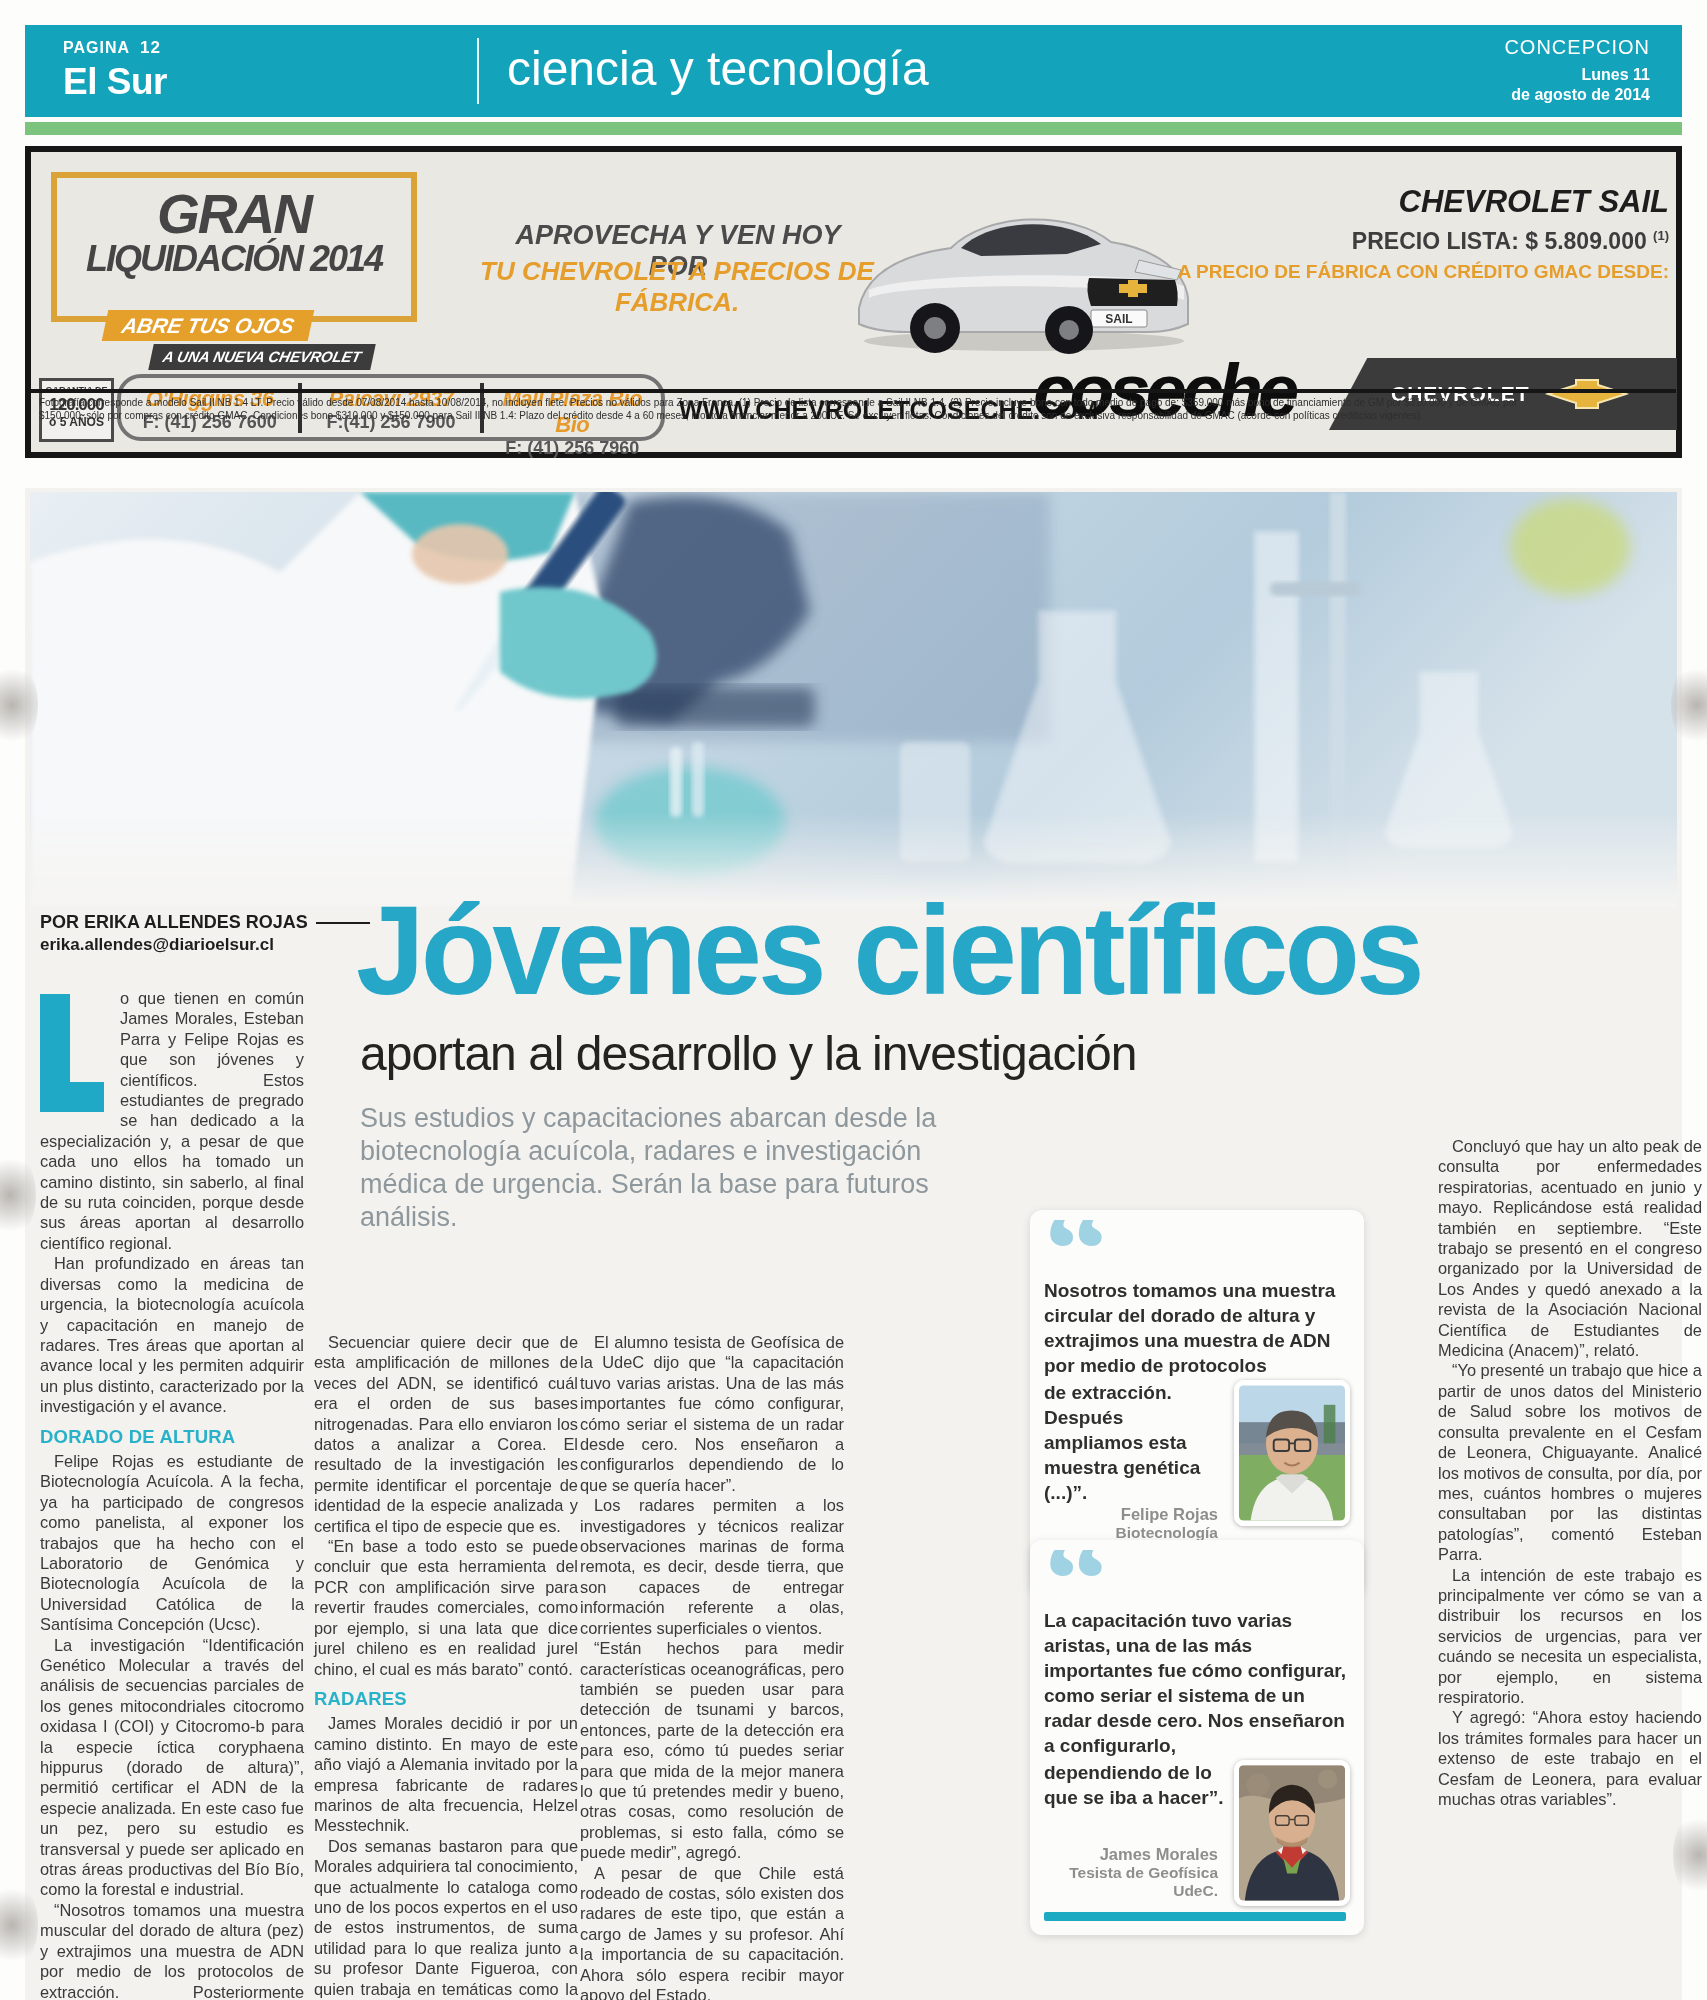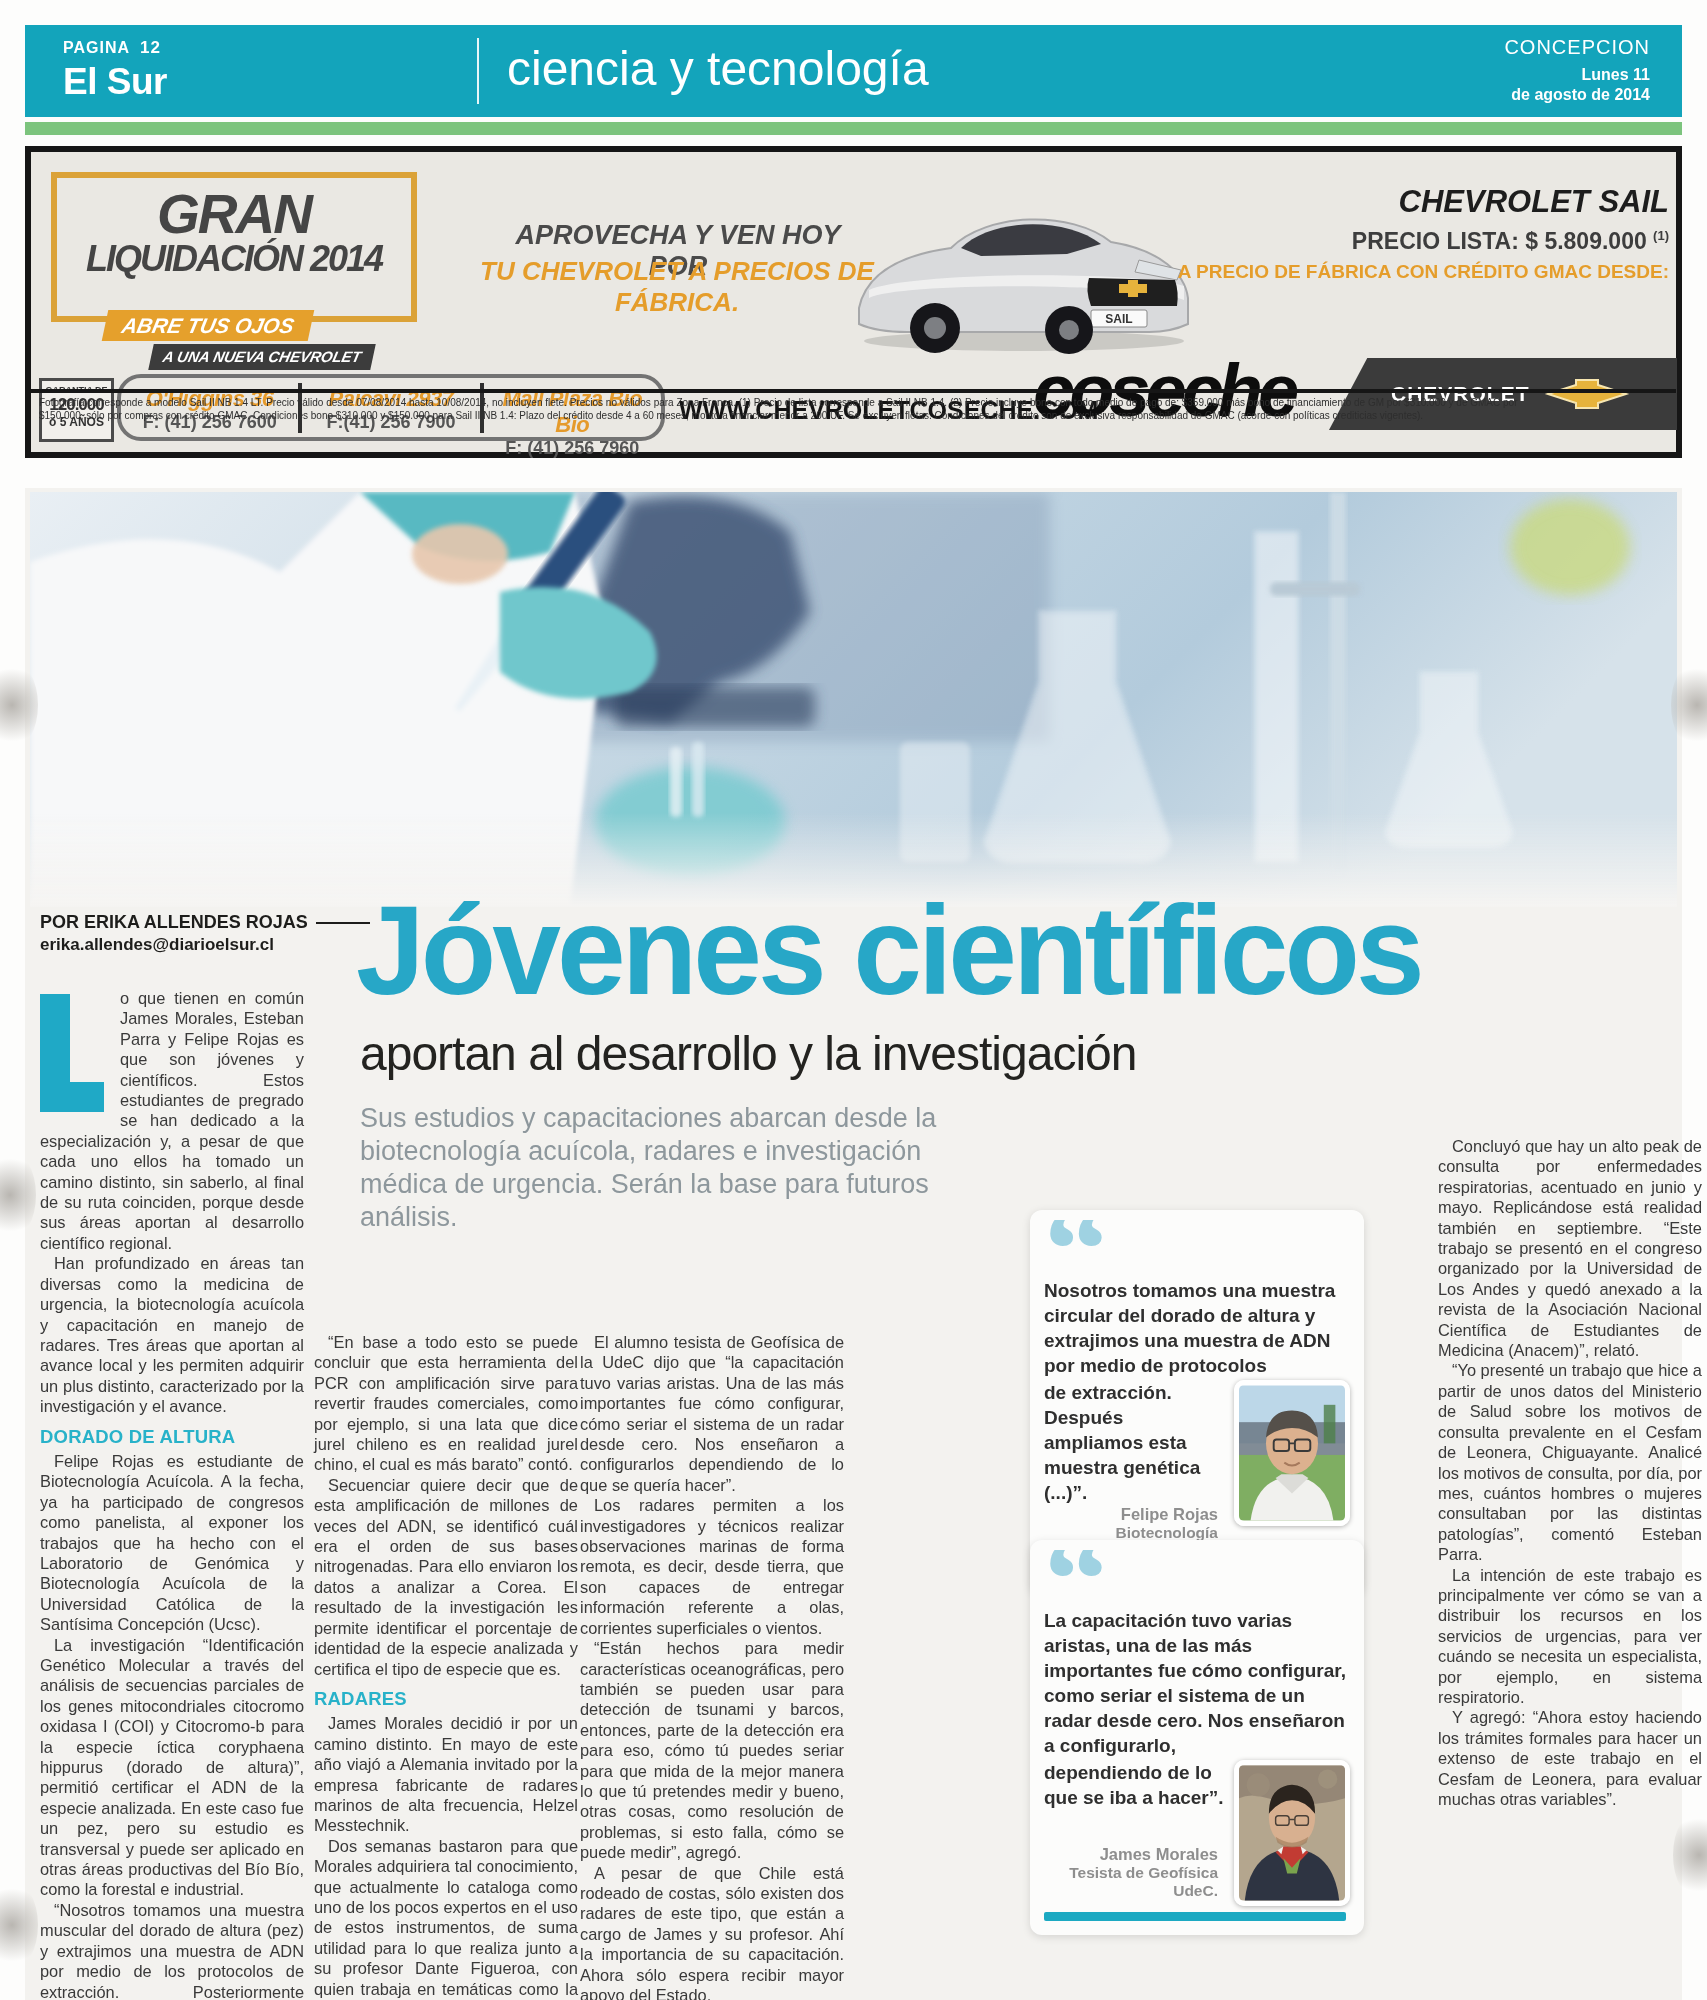--- a/index.html
+++ b/index.html
@@ -244,22 +244,22 @@
   <div class="bodycol col1">
     <p class="lead"><span class="dropcap"><i>L</i></span><span>o que tienen en común James Morales, Esteban Parra y Felipe Rojas es que son jóvenes y científicos. Estos estudiantes de pregrado se han dedicado a la especialización y, a pesar de que cada uno ellos ha tomado un camino distinto, sin saberlo, al final de su ruta coinciden, porque desde sus áreas aportan al desarrollo científico regional.</span></p>
     <p>Han profundizado en áreas tan diversas como la medicina de urgencia, la biotecnología acuícola y capacitación en manejo de radares. Tres áreas que aportan al avance local y les permiten adquirir un plus distinto, caracterizado por la investigación y el avance.</p>
     <h3 class="colhead">DORADO DE ALTURA</h3>
     <p>Felipe Rojas es estudiante de Biotecnología Acuícola. A la fecha, ya ha participado de congresos como panelista, al exponer los trabajos que ha hecho con el Laboratorio de Genómica y Biotecnología Acuícola de la Universidad Católica de la Santísima Concepción (Ucsc).</p>
     <p>La investigación “Identificación Genético Molecular a través del análisis de secuencias parciales de los genes mitocondriales citocromo oxidasa I (COI) y Citocromo-b para la especie íctica coryphaena hippurus (dorado de altura)”, permitió certificar el ADN de la especie analizada. En este caso fue un pez, pero su estudio es transversal y puede ser aplicado en otras áreas productivas del Bío Bío, como la forestal e industrial.</p>
     <p>“Nosotros tomamos una muestra muscular del dorado de altura (pez) y extrajimos una muestra de ADN por medio de los protocolos de extracción. Posteriormente amplificamos esta muestra de ADN en base a una herramienta genética llamada PCR. Luego de esta amplificación, la secuenciamos”, describió.</p>
   </div>
 
   <div class="bodycol col2">
+    <p>Secuenciar quiere decir que de esta amplificación de millones de veces del ADN, se identificó cuál era el orden de sus bases nitrogenadas. Para ello enviaron los datos a analizar a Corea. El resultado de la investigación les permite identificar el porcentaje de identidad de la especie analizada y certifica el tipo de especie que es.</p>
     <p>“En base a todo esto se puede concluir que esta herramienta del PCR con amplificación sirve para revertir fraudes comerciales, como por ejemplo, si una lata que dice jurel chileno es en realidad jurel chino, el cual es más barato” contó.</p>
-    <p>Secuenciar quiere decir que de esta amplificación de millones de veces del ADN, se identificó cuál era el orden de sus bases nitrogenadas. Para ello enviaron los datos a analizar a Corea. El resultado de la investigación les permite identificar el porcentaje de identidad de la especie analizada y certifica el tipo de especie que es.</p>
     <h3 class="colhead">RADARES</h3>
     <p>James Morales decidió ir por un camino distinto. En mayo de este año viajó a Alemania invitado por la empresa fabricante de radares marinos de alta frecuencia, Helzel Messtechnik.</p>
     <p>Dos semanas bastaron para que Morales adquiriera tal conocimiento, que actualmente lo cataloga como uno de los pocos expertos en el uso de estos instrumentos, de suma utilidad para lo que realiza junto a su profesor Dante Figueroa, con quien trabaja en temáticas como la detección de tsunamis y la determinación del potencial undimotriz en la costa chilena.</p>
   </div>
 
   <div class="bodycol col3">
     <p>El alumno tesista de Geofísica de la UdeC dijo que “la capacitación tuvo varias aristas. Una de las más importantes fue cómo configurar, cómo seriar el sistema de un radar desde cero. Nos enseñaron a configurarlos dependiendo de lo que se quería hacer”.</p>
     <p>Los radares permiten a los investigadores y técnicos realizar observaciones marinas de forma remota, es decir, desde tierra, que son capaces de entregar información referente a olas, corrientes superficiales o vientos.</p>
     <p>“Están hechos para medir características oceanográficas, pero también se pueden usar para detección de tsunami y barcos, entonces, parte de la detección era para eso, cómo tú puedes seriar para que mida de la mejor manera lo que tú pretendes medir y bueno, otras cosas, como resolución de problemas, si esto falla, cómo se puede medir”, agregó.</p>
     <p>A pesar de que Chile está rodeado de costas, sólo existen dos radares de este tipo, que están a cargo de James y su profesor. Ahí la importancia de su capacitación. Ahora sólo espera recibir mayor apoyo del Estado.</p>

